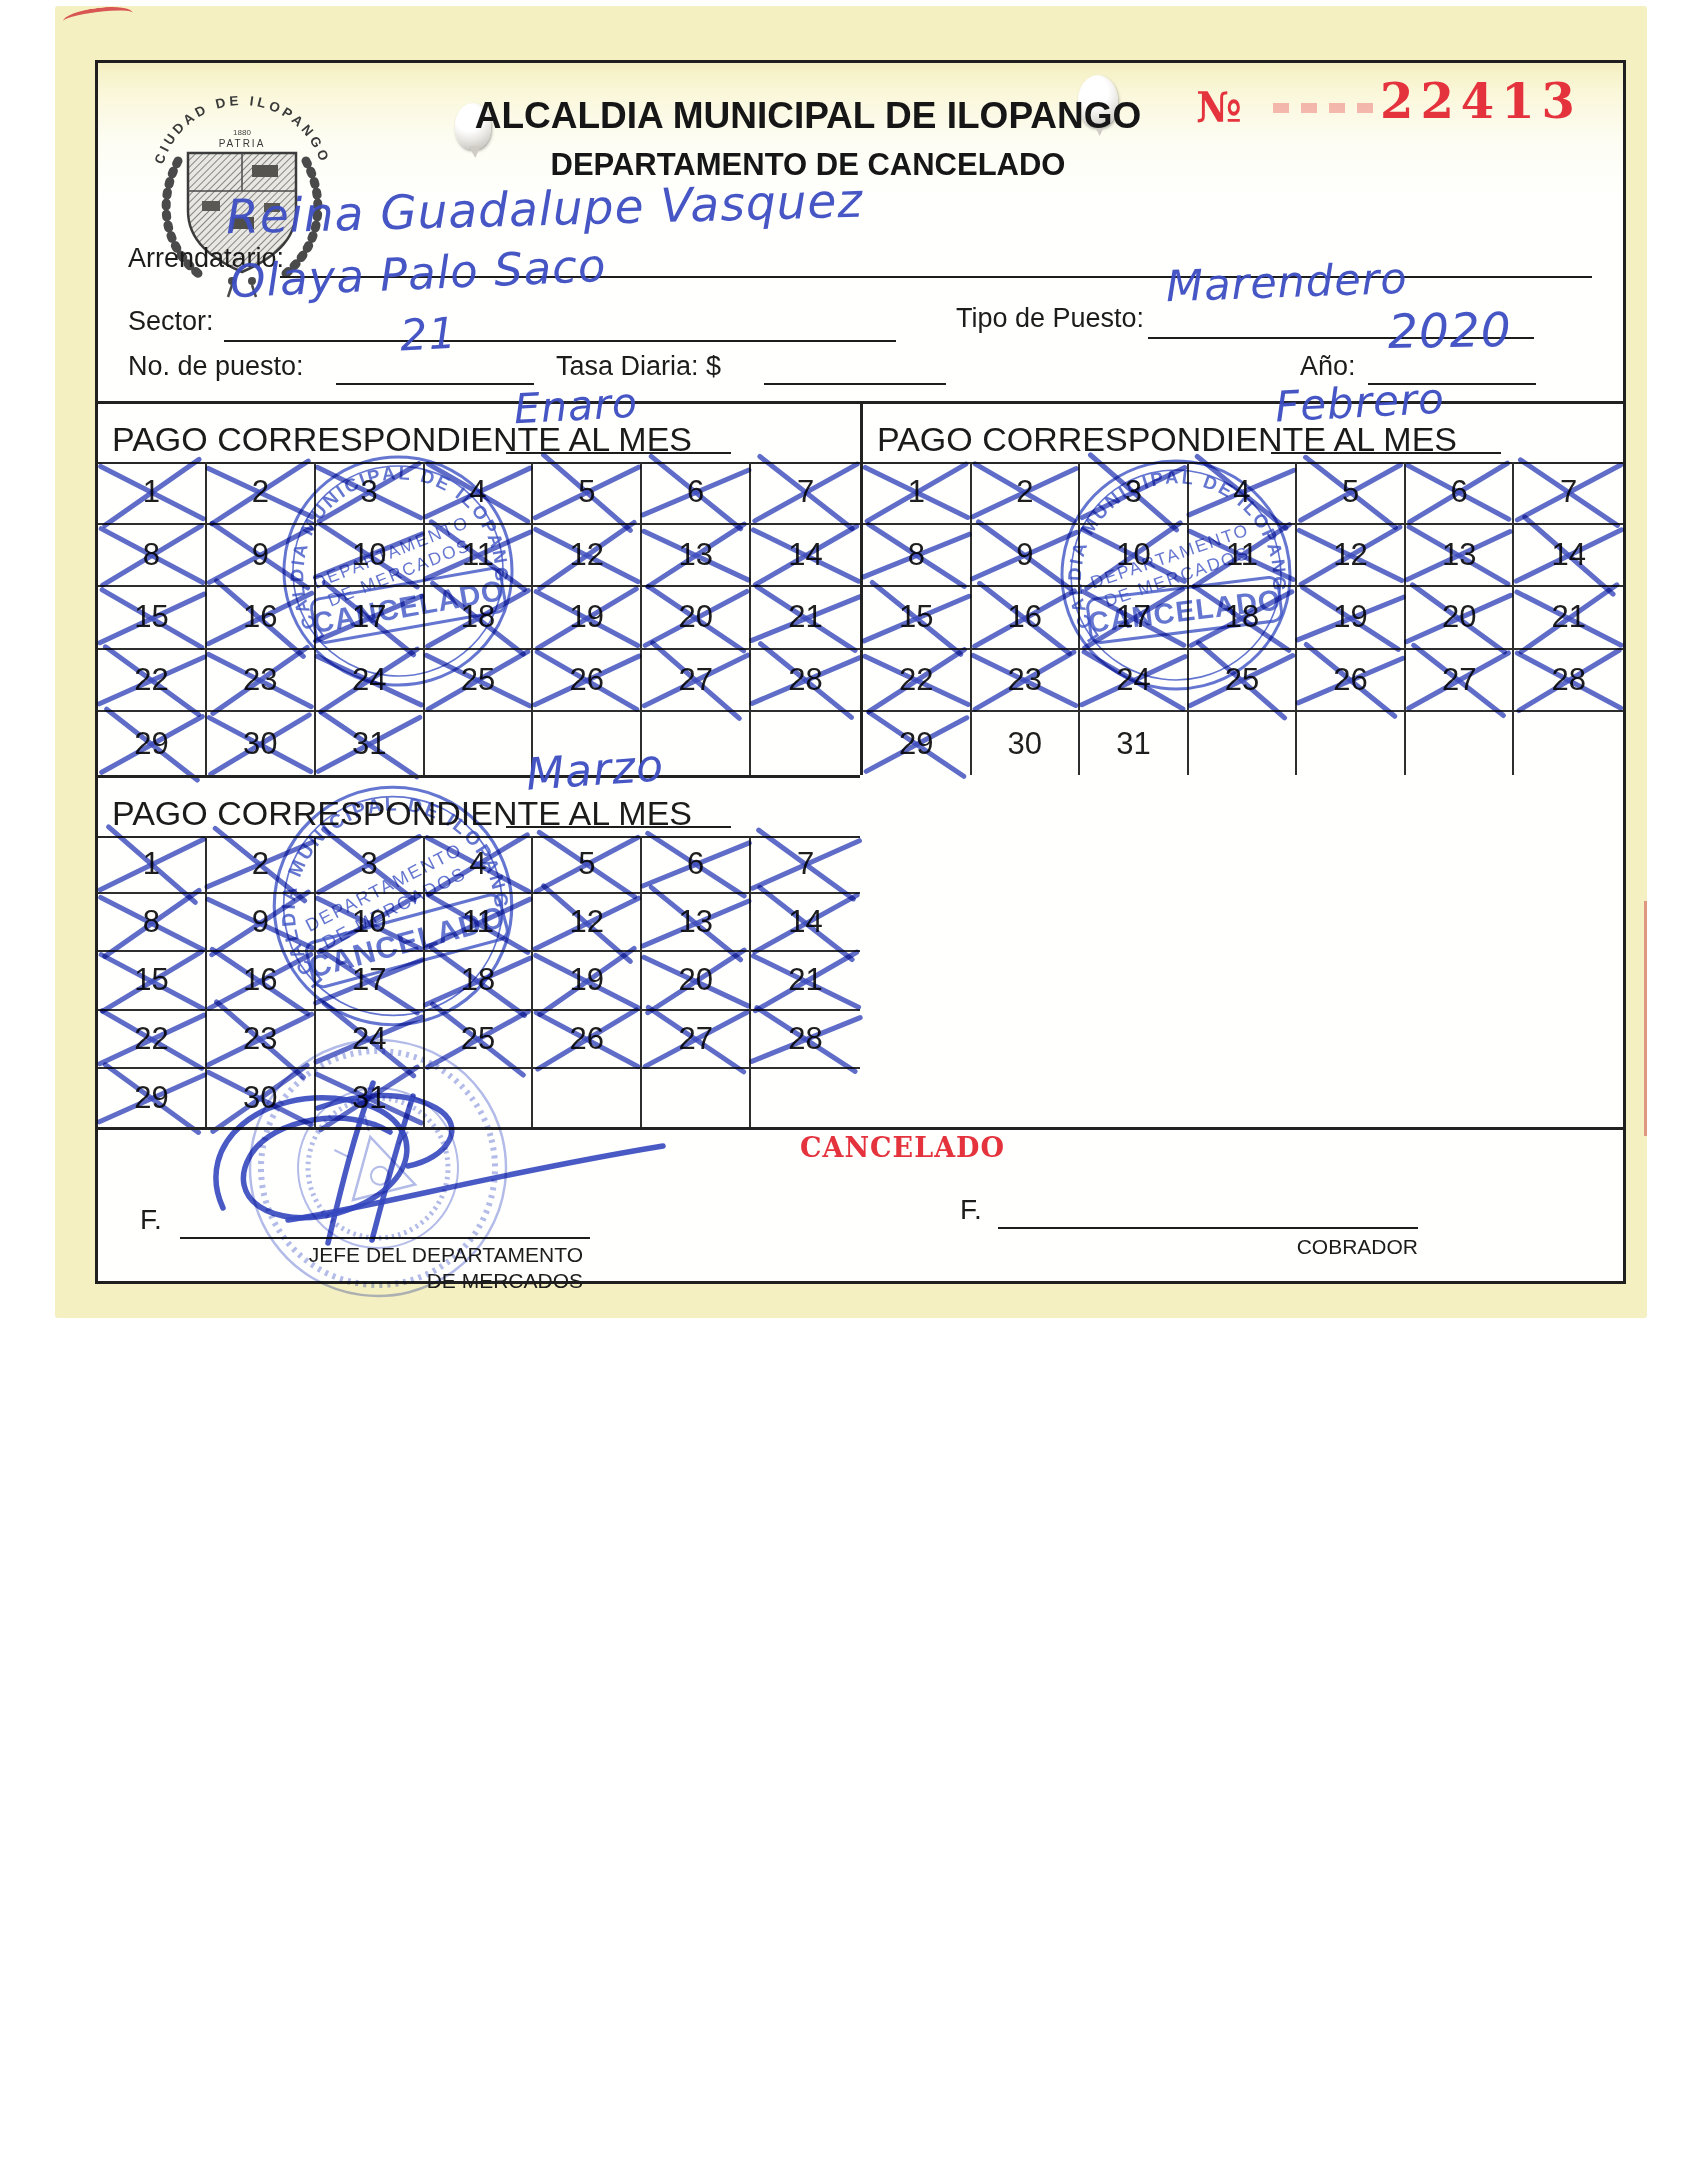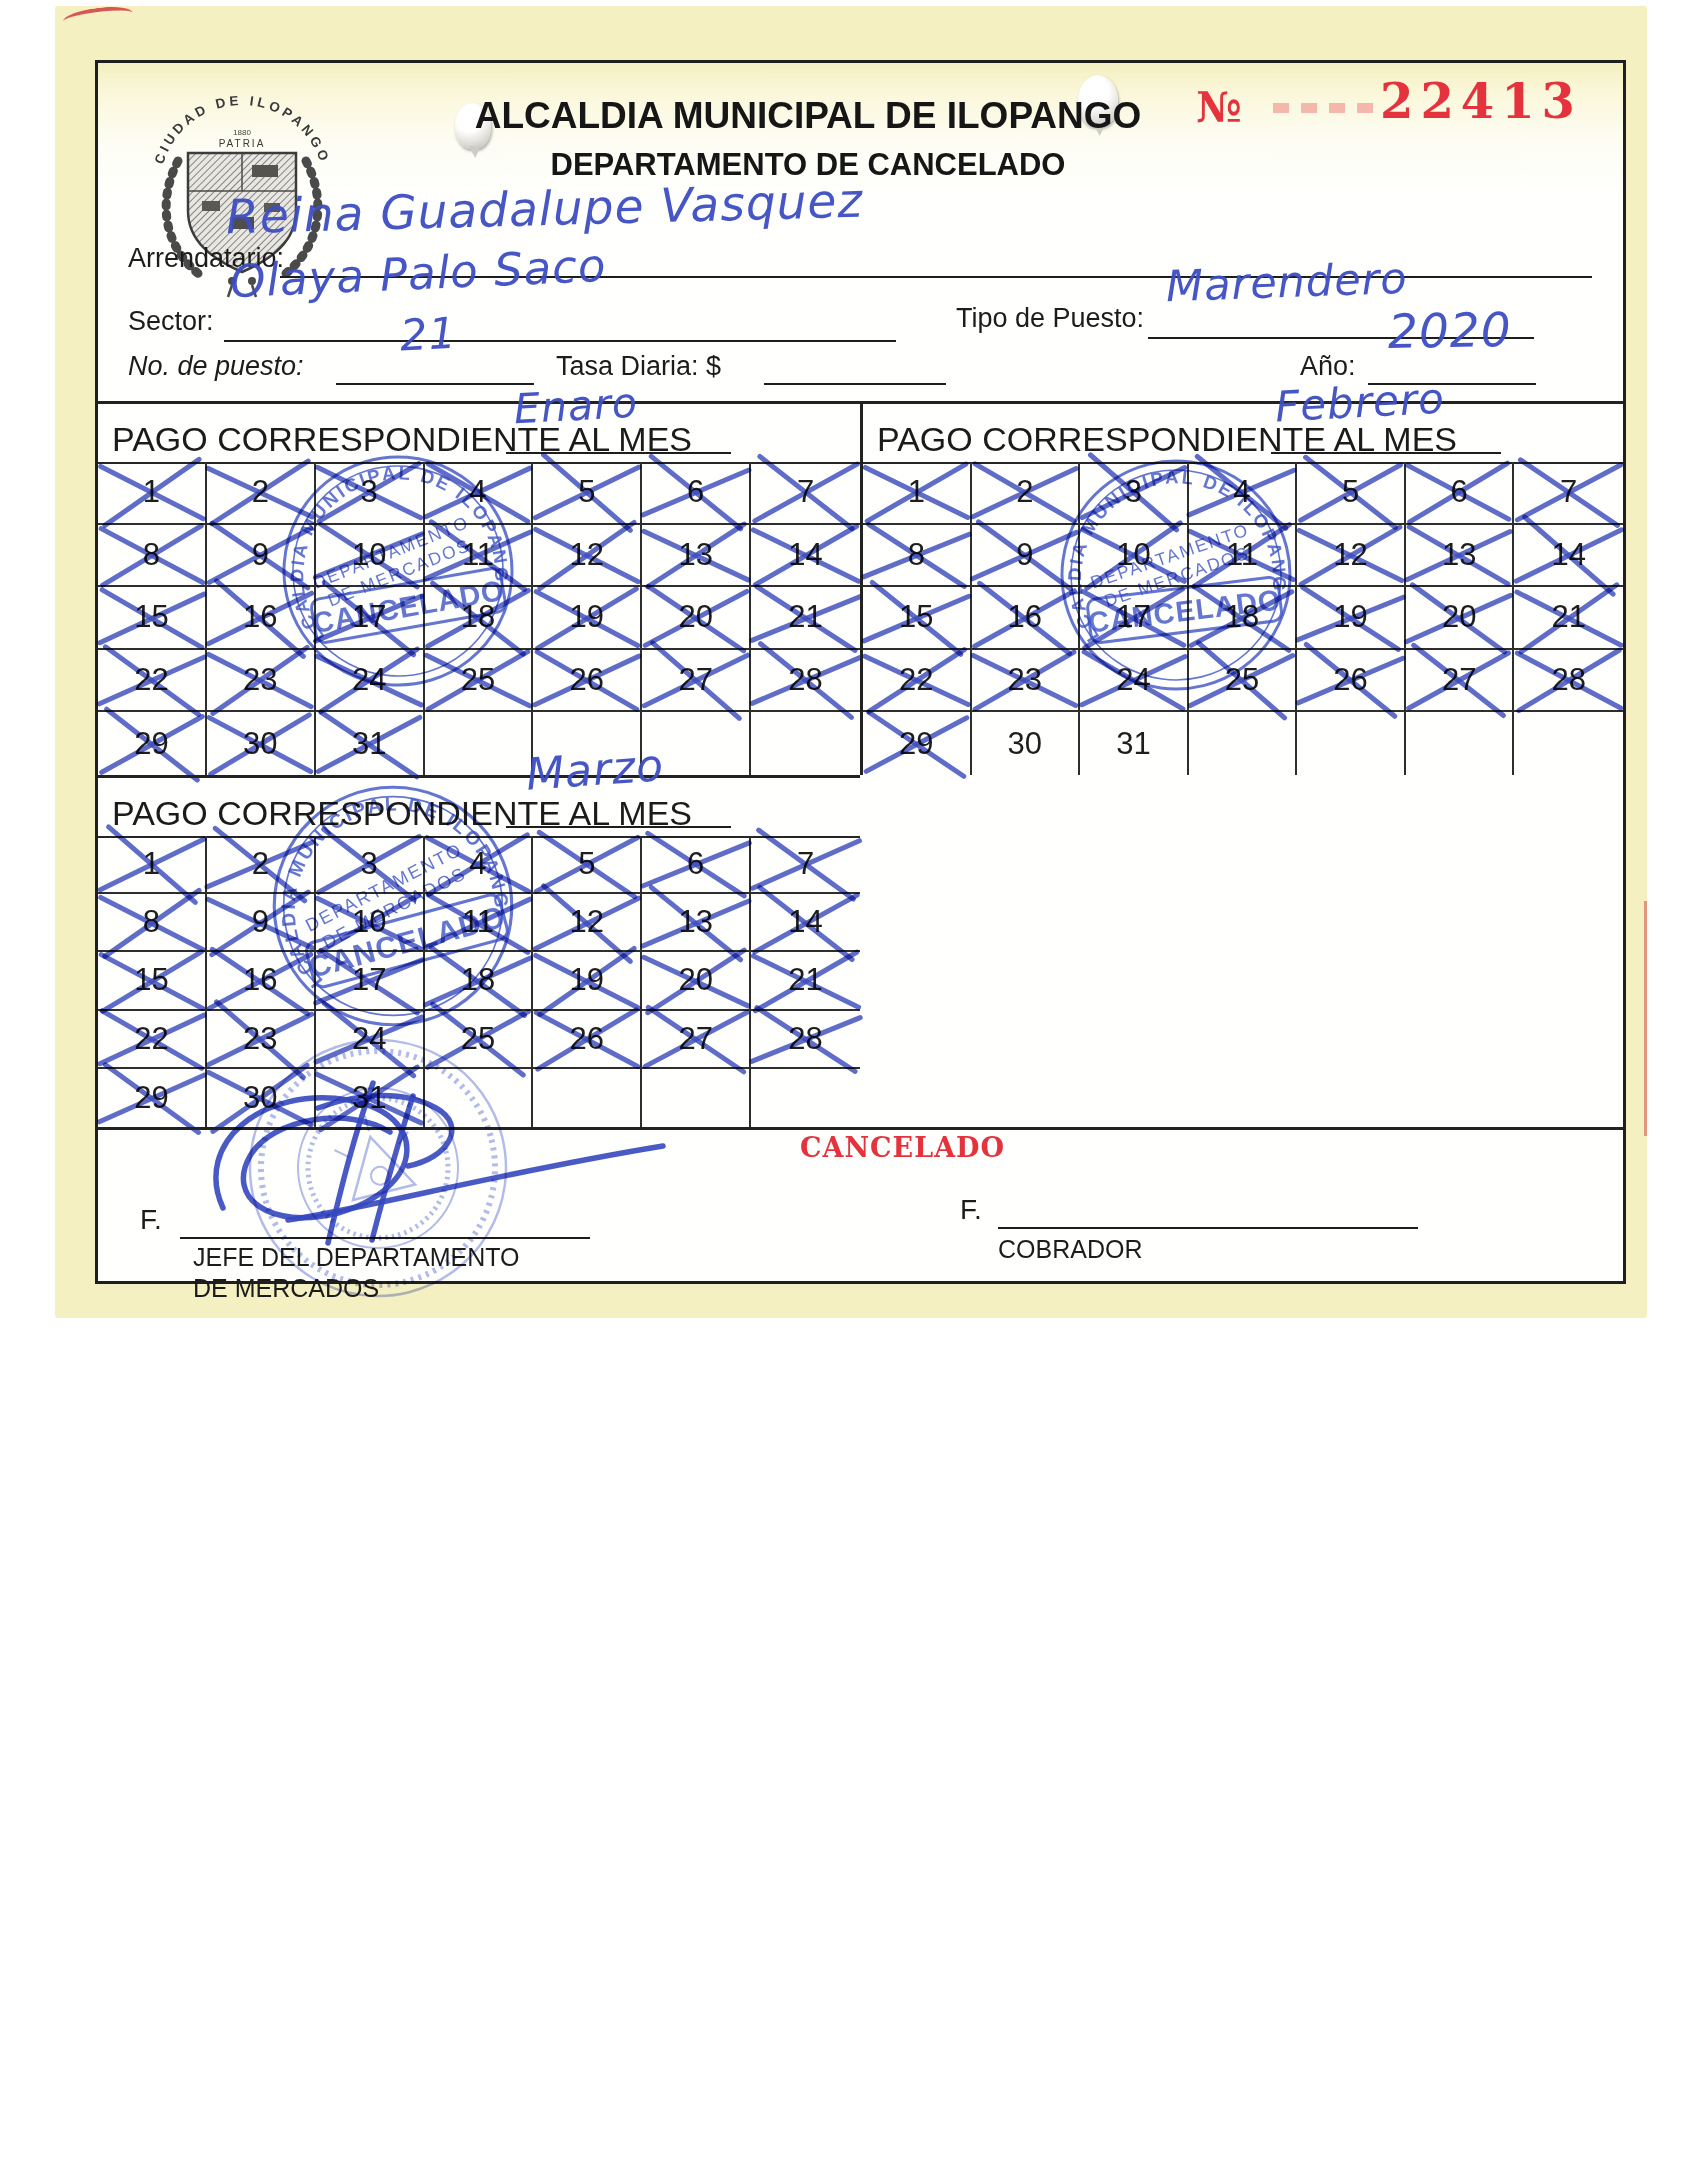--- a/index.html
+++ b/index.html
@@ -56,21 +56,21 @@
   .xmark::before{transform:rotate(var(--r1));}
   .xmark::after{transform:rotate(var(--r2));}
 
   
   .obs-line{position:absolute;height:0;border-top:2px solid #242424;}
 
   
   .original{position:absolute;left:702px;top:2px;width:170px;text-align:center;
         font-family:"DejaVu Serif",serif;font-weight:bold;font-size:27px;
         color:#e5333e;letter-spacing:1px;}
-  .sig-cap{position:absolute;text-align:left;font-size:25px;color:#1c1c1c;line-height:1.25;}
+  .sig-cap{position:absolute;text-align:right;font-size:21px;color:#1c1c1c;line-height:1.25;}
 
   
   .stamp{position:absolute;color:rgba(58,80,196,.78);mix-blend-mode:multiply;}
   .seal{position:absolute;color:rgba(104,120,212,.5);mix-blend-mode:multiply;}
   .signature{position:absolute;mix-blend-mode:multiply;}
 </style>
 </head>
 <body>
 
 <div class="canvas">
@@ -123,21 +123,21 @@
       <div class="hw" style="left:128px;top:118px;font-size:47px;transform:rotate(-1.5deg);">Reina Guadalupe Vasquez</div>
 
       <div class="lbl f-label" style="left:30px;top:243px;">Sector:</div>
       <div class="uline" style="left:126px;top:277px;width:672px;"></div>
       <div class="hw" style="left:132px;top:184px;font-size:45px;transform:rotate(-2.5deg);">Olaya Palo Saco</div>
 
       <div class="lbl f-label" style="left:858px;top:240px;">Tipo de Puesto:</div>
       <div class="uline" style="left:1050px;top:274px;width:386px;"></div>
       <div class="hw" style="left:1068px;top:194px;font-size:43px;transform:rotate(-2deg);">Marendero</div>
 
-      <div class="lbl f-label" style="left:30px;top:288px;font-style:italic;">No. de puesto:</div>
+      <div class="lbl f-label" style="left:30px;top:288px;">No. de puesto:</div>
       <div class="uline" style="left:238px;top:320px;width:198px;"></div>
       <div class="hw" style="left:302px;top:246px;font-size:43px;transform:rotate(-3deg);">21</div>
 
       <div class="lbl f-label" style="left:458px;top:288px;text-align:right;">Tasa Diaria: $</div>
       <div class="uline" style="left:666px;top:320px;width:182px;"></div>
 
       <div class="lbl f-label" style="left:1202px;top:288px;">Año:</div>
       <div class="uline" style="left:1270px;top:320px;width:168px;"></div>
       <div class="hw" style="left:1290px;top:240px;font-size:47px;transform:rotate(-1deg);">2020</div>
 

